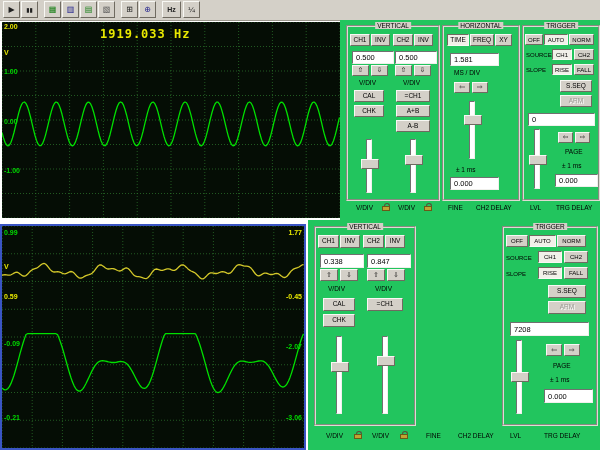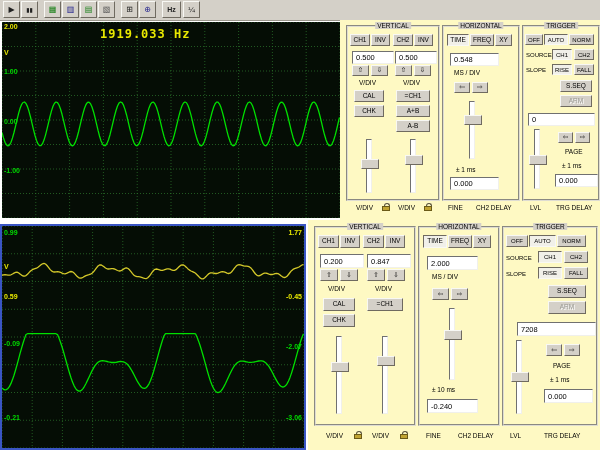--- a/index.html
+++ b/index.html
@@ -10,21 +10,21 @@
   .tbtn{position:absolute;top:1px;width:17px;height:17px;display:flex;align-items:center;
         justify-content:center;background:#d4d0c8;border:1px solid;
         border-color:#f8f8f4 #6f6a60 #6f6a60 #f8f8f4;font-size:8px;color:#222;padding:0;
         font-family:inherit;}
   .scope{position:absolute;background:#050d05;overflow:hidden;}
   .scope svg{position:absolute;left:0;top:0;}
   .scope-label{position:absolute;font-size:7px;font-weight:bold;line-height:8px;
                font-family:"Liberation Sans",sans-serif;}
   .freq-readout{position:absolute;left:98px;top:5px;color:#e8e800;font-size:12px;
                 font-weight:bold;letter-spacing:1px;font-family:"DejaVu Sans Mono",monospace;}
-  .panel{position:absolute;background:#fef9c3;}
+  .panel{position:absolute;background:#22c55e;}
   .grp{position:absolute;border:2px groove #dedcd2;}
   .grp-title{position:absolute;top:-5px;left:50%;transform:translateX(-50%);
              background:#d4d0c8;padding:0 2px;font-size:6.5px;white-space:nowrap;color:#000;}
   .btn{position:absolute;display:flex;align-items:center;justify-content:center;
        background:#d4d0c8;border:1px solid;border-color:#f8f8f4 #6f6a60 #6f6a60 #f8f8f4;
        font-size:6.5px;color:#000;padding:0;font-family:inherit;line-height:1;white-space:nowrap;}
   .btn.on{border-color:#6f6a60 #f8f8f4 #f8f8f4 #6f6a60;background:#f1f0e9;}
   .btn.dis{color:#9a9a94;text-shadow:1px 1px 0 #fff;}
   .val{position:absolute;background:#fff;border:1px solid;
        border-color:#707070 #f0f0ec #f0f0ec #707070;font-size:7.5px;color:#000;
@@ -121,21 +121,21 @@
         <div class="track"></div>
         <div class="thumb" style="top:16px"></div>
       </div>
     </div>
 
     <div class="grp" style="left:102px;top:5px;width:74px;height:172px">
       <span class="grp-title">HORIZONTAL</span>
       <button class="btn on" style="left:3px;top:7px;width:22px;height:12px">TIME</button>
       <button class="btn" style="left:26px;top:7px;width:24px;height:12px">FREQ</button>
       <button class="btn" style="left:51px;top:7px;width:17px;height:12px">XY</button>
-      <div class="val" style="left:6px;top:26px;width:44px;height:11px">0.548</div>
+      <div class="val" style="left:6px;top:26px;width:44px;height:11px">1.581</div>
       <span class="lbl" style="left:10px;top:42px">MS / DIV</span>
       <button class="btn" style="left:10px;top:55px;width:16px;height:11px">⇦</button>
       <button class="btn" style="left:28px;top:55px;width:16px;height:11px">⇨</button>
       <div class="slider" style="left:20px;top:74px;height:58px">
         <div class="track"></div>
         <div class="thumb" style="top:14px"></div>
       </div>
       <span class="lbl" style="left:12px;top:139px">± 1 ms</span>
       <div class="val" style="left:6px;top:150px;width:44px;height:11px">0.000</div>
     </div>
@@ -214,72 +214,56 @@
   </div>
 
   <div class="panel" style="left:308px;top:220px;width:292px;height:230px">
 
     <div class="grp" style="left:6px;top:6px;width:98px;height:196px">
       <span class="grp-title">VERTICAL</span>
       <button class="btn" style="left:2px;top:7px;width:21px;height:13px">CH1</button>
       <button class="btn" style="left:24px;top:7px;width:20px;height:13px">INV</button>
       <button class="btn" style="left:47px;top:7px;width:21px;height:13px">CH2</button>
       <button class="btn" style="left:69px;top:7px;width:20px;height:13px">INV</button>
-      <div class="val" style="left:4px;top:26px;width:39px;height:12px">0.200</div>
+      <div class="val" style="left:4px;top:26px;width:39px;height:12px">0.338</div>
       <div class="val" style="left:51px;top:26px;width:39px;height:12px">0.847</div>
       <button class="btn" style="left:4px;top:41px;width:18px;height:12px">⇧</button>
       <button class="btn" style="left:24px;top:41px;width:18px;height:12px">⇩</button>
       <button class="btn" style="left:51px;top:41px;width:18px;height:12px">⇧</button>
       <button class="btn" style="left:71px;top:41px;width:18px;height:12px">⇩</button>
       <span class="lbl" style="left:12px;top:57px">V/DIV</span>
       <span class="lbl" style="left:59px;top:57px">V/DIV</span>
       <button class="btn" style="left:7px;top:70px;width:32px;height:13px">CAL</button>
       <button class="btn" style="left:7px;top:86px;width:32px;height:13px">CHK</button>
       <button class="btn" style="left:51px;top:70px;width:36px;height:13px">=CH1</button>
       <div class="slider" style="left:15px;top:108px;height:78px">
         <div class="track"></div>
         <div class="thumb" style="top:26px"></div>
       </div>
       <div class="slider" style="left:61px;top:108px;height:78px">
         <div class="track"></div>
         <div class="thumb" style="top:20px"></div>
       </div>
     </div>
 
-    <div class="grp" style="left:110px;top:6px;width:78px;height:196px">
-      <span class="grp-title">HORIZONTAL</span>
-      <button class="btn on" style="left:3px;top:7px;width:24px;height:13px">TIME</button>
-      <button class="btn" style="left:28px;top:7px;width:24px;height:13px">FREQ</button>
-      <button class="btn" style="left:53px;top:7px;width:18px;height:13px">XY</button>
-      <div class="val" style="left:7px;top:28px;width:46px;height:12px">2.000</div>
-      <span class="lbl" style="left:12px;top:45px">MS / DIV</span>
-      <button class="btn" style="left:12px;top:60px;width:17px;height:12px">⇦</button>
-      <button class="btn" style="left:31px;top:60px;width:17px;height:12px">⇨</button>
-      <div class="slider" style="left:24px;top:80px;height:72px">
-        <div class="track"></div>
-        <div class="thumb" style="top:22px"></div>
-      </div>
-      <span class="lbl" style="left:12px;top:158px">± 10 ms</span>
-      <div class="val" style="left:7px;top:171px;width:46px;height:12px">-0.240</div>
-    </div>
 
     <div class="grp" style="left:194px;top:6px;width:92px;height:196px">
       <span class="grp-title">TRIGGER</span>
       <button class="btn" style="left:2px;top:7px;width:22px;height:12px;font-size:6px">OFF</button>
       <button class="btn on" style="left:25px;top:7px;width:27px;height:12px;font-size:6px">AUTO</button>
       <button class="btn" style="left:53px;top:7px;width:29px;height:12px;font-size:6px">NORM</button>
       <span class="lbl" style="left:2px;top:26px;font-size:6px">SOURCE</span>
       <button class="btn on" style="left:34px;top:23px;width:24px;height:12px;font-size:6px">CH1</button>
       <button class="btn" style="left:60px;top:23px;width:24px;height:12px;font-size:6px">CH2</button>
       <span class="lbl" style="left:2px;top:42px;font-size:6px">SLOPE</span>
       <button class="btn on" style="left:34px;top:39px;width:24px;height:12px;font-size:6px">RISE</button>
       <button class="btn" style="left:60px;top:39px;width:24px;height:12px;font-size:6px">FALL</button>
       <button class="btn" style="left:44px;top:57px;width:38px;height:13px">S.SEQ</button>
       <button class="btn dis" style="left:44px;top:73px;width:38px;height:13px">ARM</button>
-      <div class="val" style="left:13px;top:94px;width:74px;height:12px">7208</div>
+      <div class="val" style="left:6px;top:94px;width:74px;height:12px">7208</div>
       <div class="slider" style="left:7px;top:112px;height:74px">
         <div class="track"></div>
         <div class="thumb" style="top:32px"></div>
       </div>
       <button class="btn" style="left:42px;top:116px;width:16px;height:12px">⇦</button>
       <button class="btn" style="left:60px;top:116px;width:16px;height:12px">⇨</button>
       <span class="lbl" style="left:49px;top:134px">PAGE</span>
       <span class="lbl" style="left:46px;top:148px">± 1 ms</span>
       <div class="val" style="left:40px;top:161px;width:44px;height:12px">0.000</div>
     </div>

